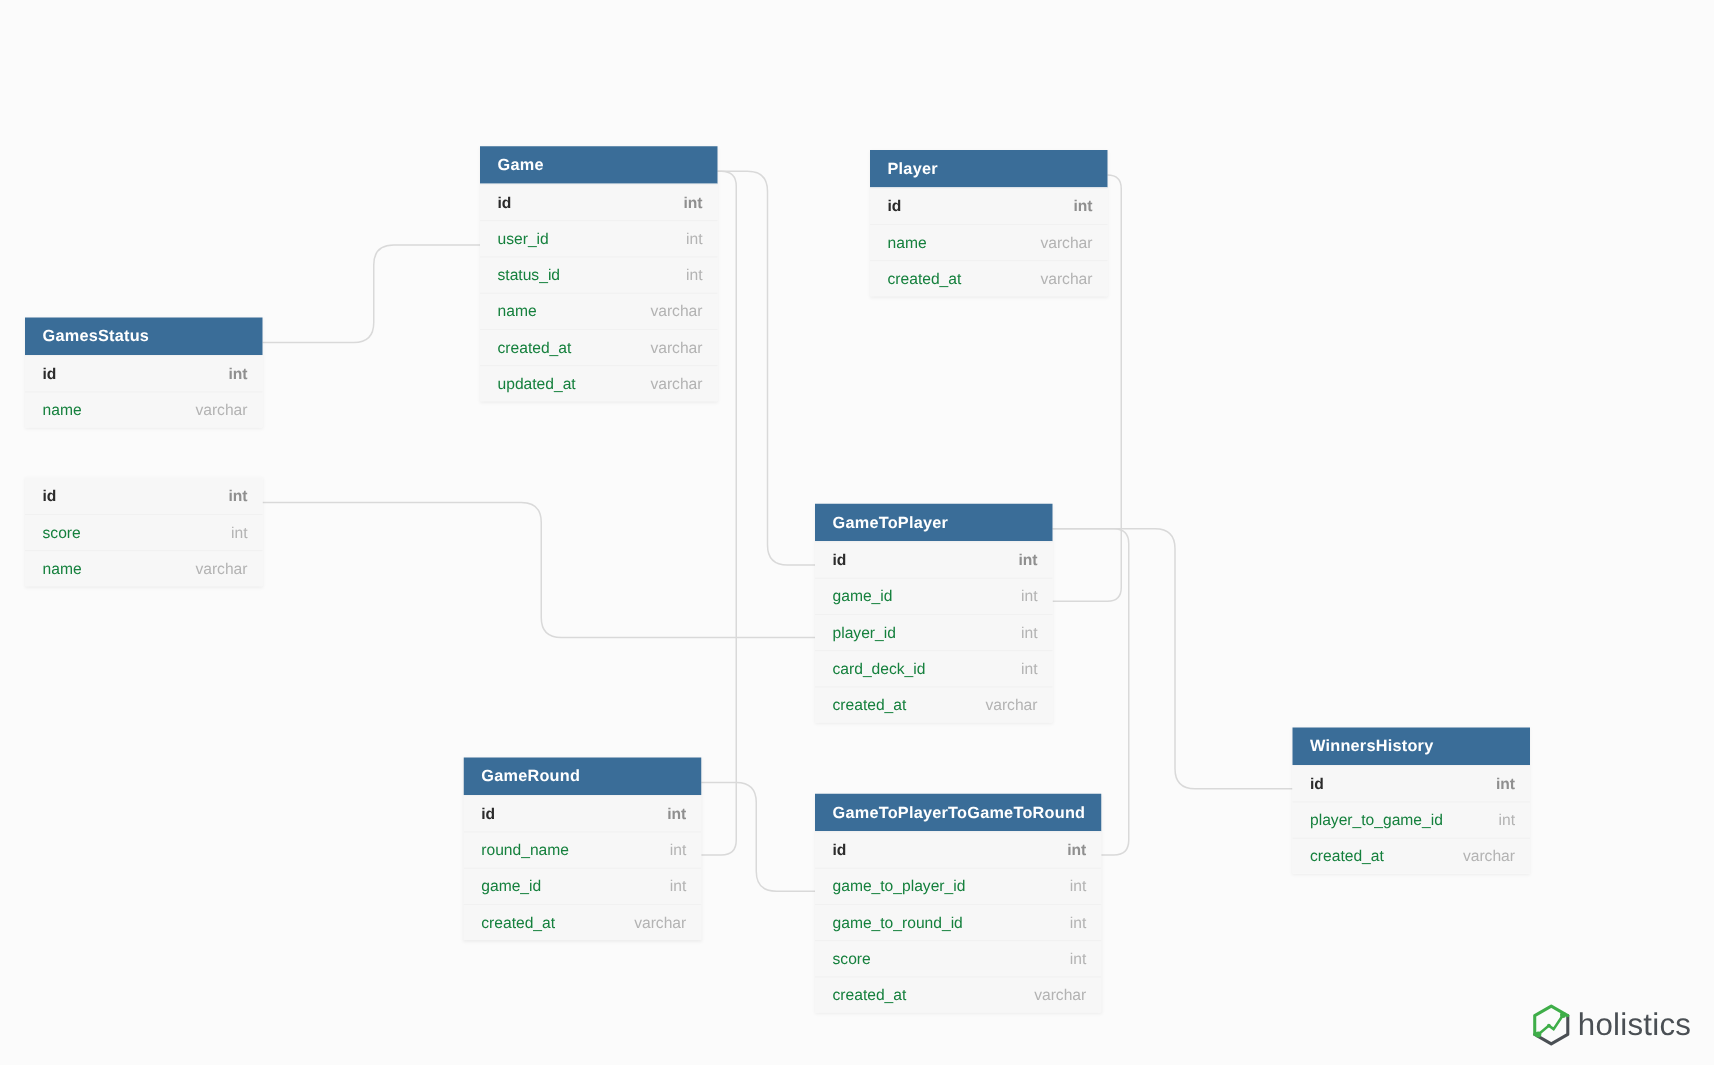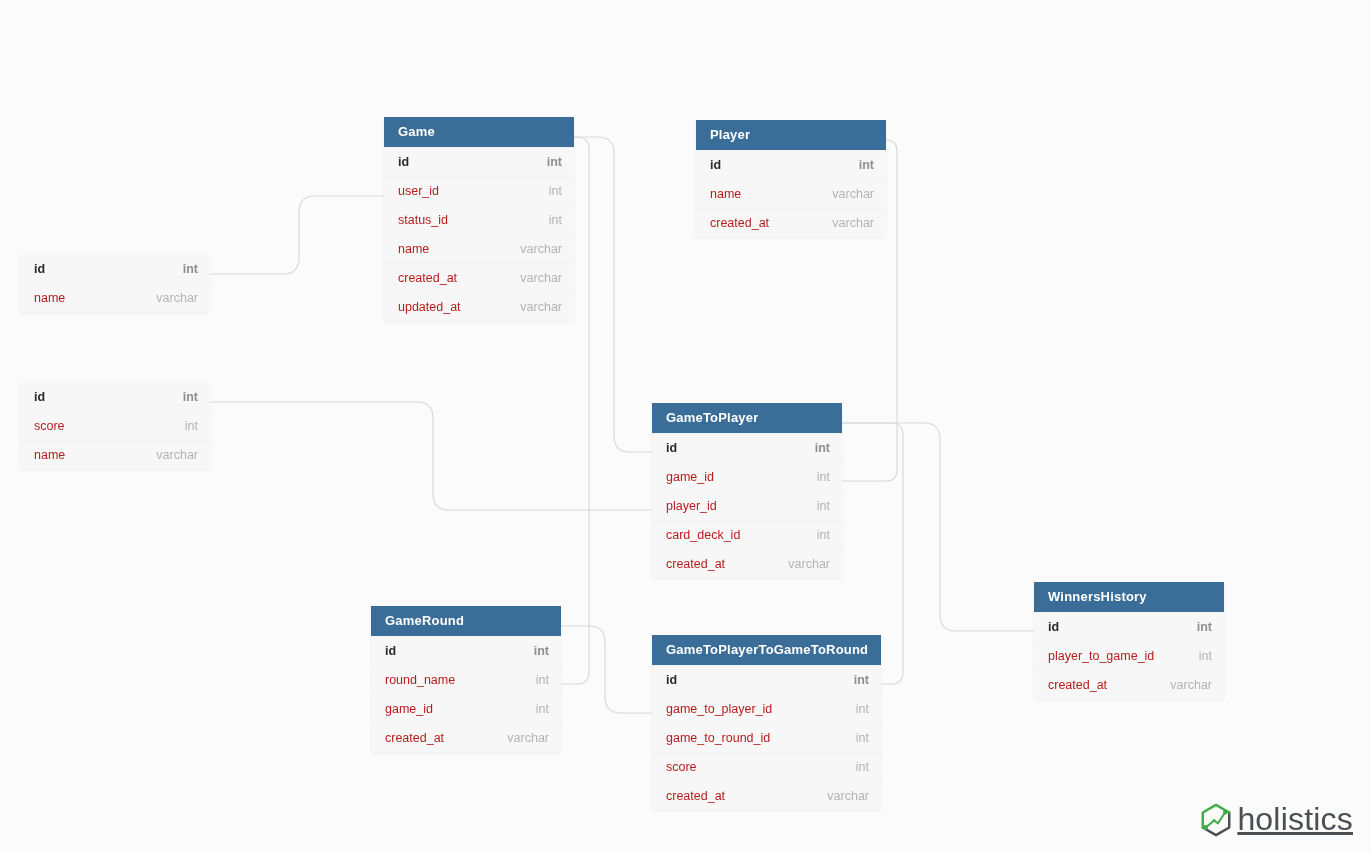--- a/index.html
+++ b/index.html
@@ -38,59 +38,59 @@
     background: #f7f7f7;
     display: flex;
     align-items: center;
     justify-content: space-between;
     padding: 0 12px 0 14px;
     box-sizing: border-box;
     border-top: 1px solid #f1f1f1;
     font-size: 12.5px;
   }
   .erd-row:first-of-type { border-top: none; }
-  .erd-field-name { color: #b91c1c; }
+  .erd-field-name { color: #15803d; }
   .erd-field-type { color: #b3b3b3; padding-left: 36px; }
   .erd-row.pk .erd-field-name { color: #2b2b2b; font-weight: bold; }
   .erd-row.pk .erd-field-type { color: #8f8f8f; font-weight: bold; }
 
   #logo {
     position: absolute;
     right: 18px;
     bottom: 14px;
     display: flex;
     align-items: center;
     gap: 4px;
     z-index: 2;
     cursor: pointer;
   }
   #logo-text {
-    font-size: 32px;
+    font-size: 25px;
     color: #4a4f54;
     letter-spacing: 0.2px;
-    text-decoration: underline;
   }
 </style>
 </head>
 <body>
 
 <div id="canvas">
   <svg id="connectors" width="1371" height="852" viewBox="0 0 1371 852">
       <path d="M 210 274 L 283 274 Q 299 274 299 258 L 299 212 Q 299 196 315 196 L 384 196" stroke="#d9d9d9"></path>
       <path d="M 574 137 L 598 137 Q 614 137 614 153 L 614 436 Q 614 452 630 452 L 652 452" stroke="#d9d9d9"></path>
       <path d="M 574 137 L 577 137 Q 589 137 589 149 L 589 672 Q 589 684 577 684 L 561 684" stroke="#d9d9d9"></path>
       <path d="M 886 140 Q 897 140 897 151 L 897 470 Q 897 481 886 481 L 842 481" stroke="#d9d9d9"></path>
       <path d="M 210 402 L 417 402 Q 433 402 433 418 L 433 494 Q 433 510 449 510 L 652 510" stroke="#d9d9d9"></path>
       <path d="M 561 626 L 589 626 Q 605 626 605 642 L 605 697 Q 605 713 621 713 L 652 713" stroke="#d9d9d9"></path>
       <path d="M 842 423 L 891 423 Q 903 423 903 435 L 903 672 Q 903 684 891 684 L 881 684" stroke="#d9d9d9"></path>
       <path d="M 842 423 L 924 423 Q 940 423 940 439 L 940 615 Q 940 631 956 631 L 1034 631" stroke="#d9d9d9"></path>
     </svg>
 
   <div id="tables">
       <div class="erd-table" style="left: 20px; top: 230px; width: 190px;">
+        <div class="erd-header">GamesStatus</div>
         <div class="erd-row pk">
           <span class="erd-field-name">id</span>
           <span class="erd-field-type">int</span>
         </div>
         <div class="erd-row">
           <span class="erd-field-name">name</span>
           <span class="erd-field-type">varchar</span>
         </div>
       </div>
       <div class="erd-table" style="left: 384px; top: 93px; width: 190px;">

